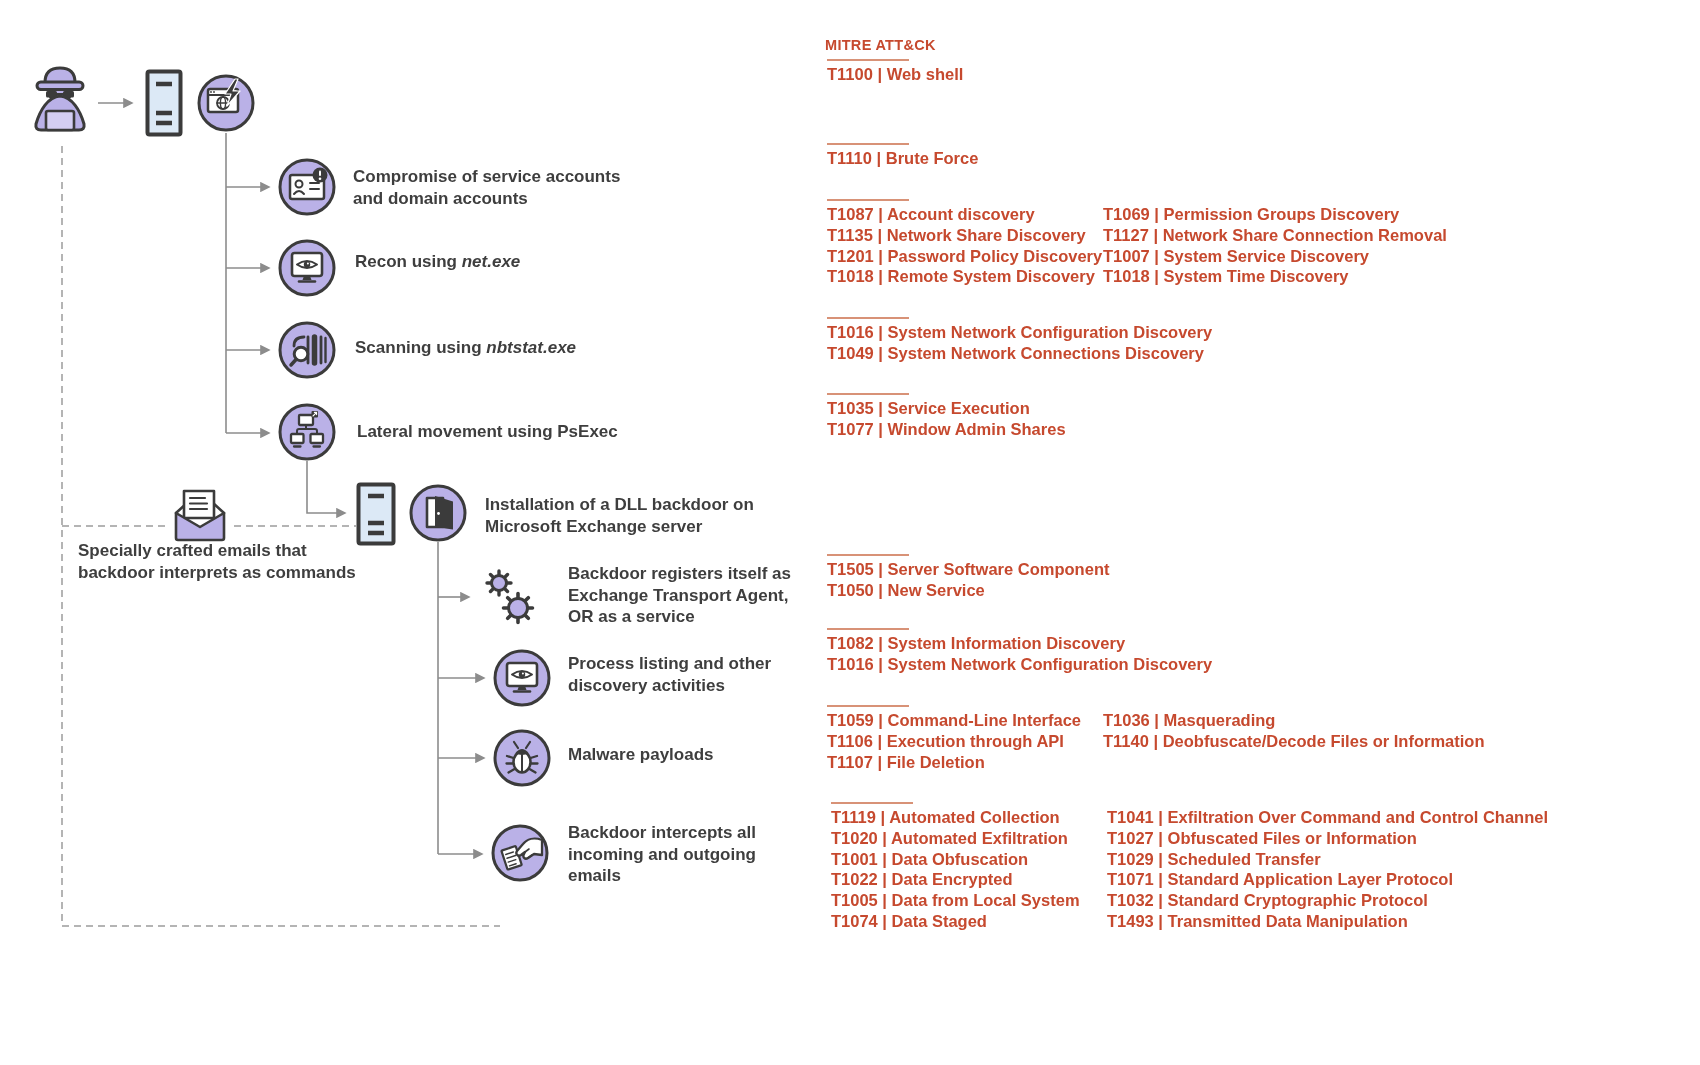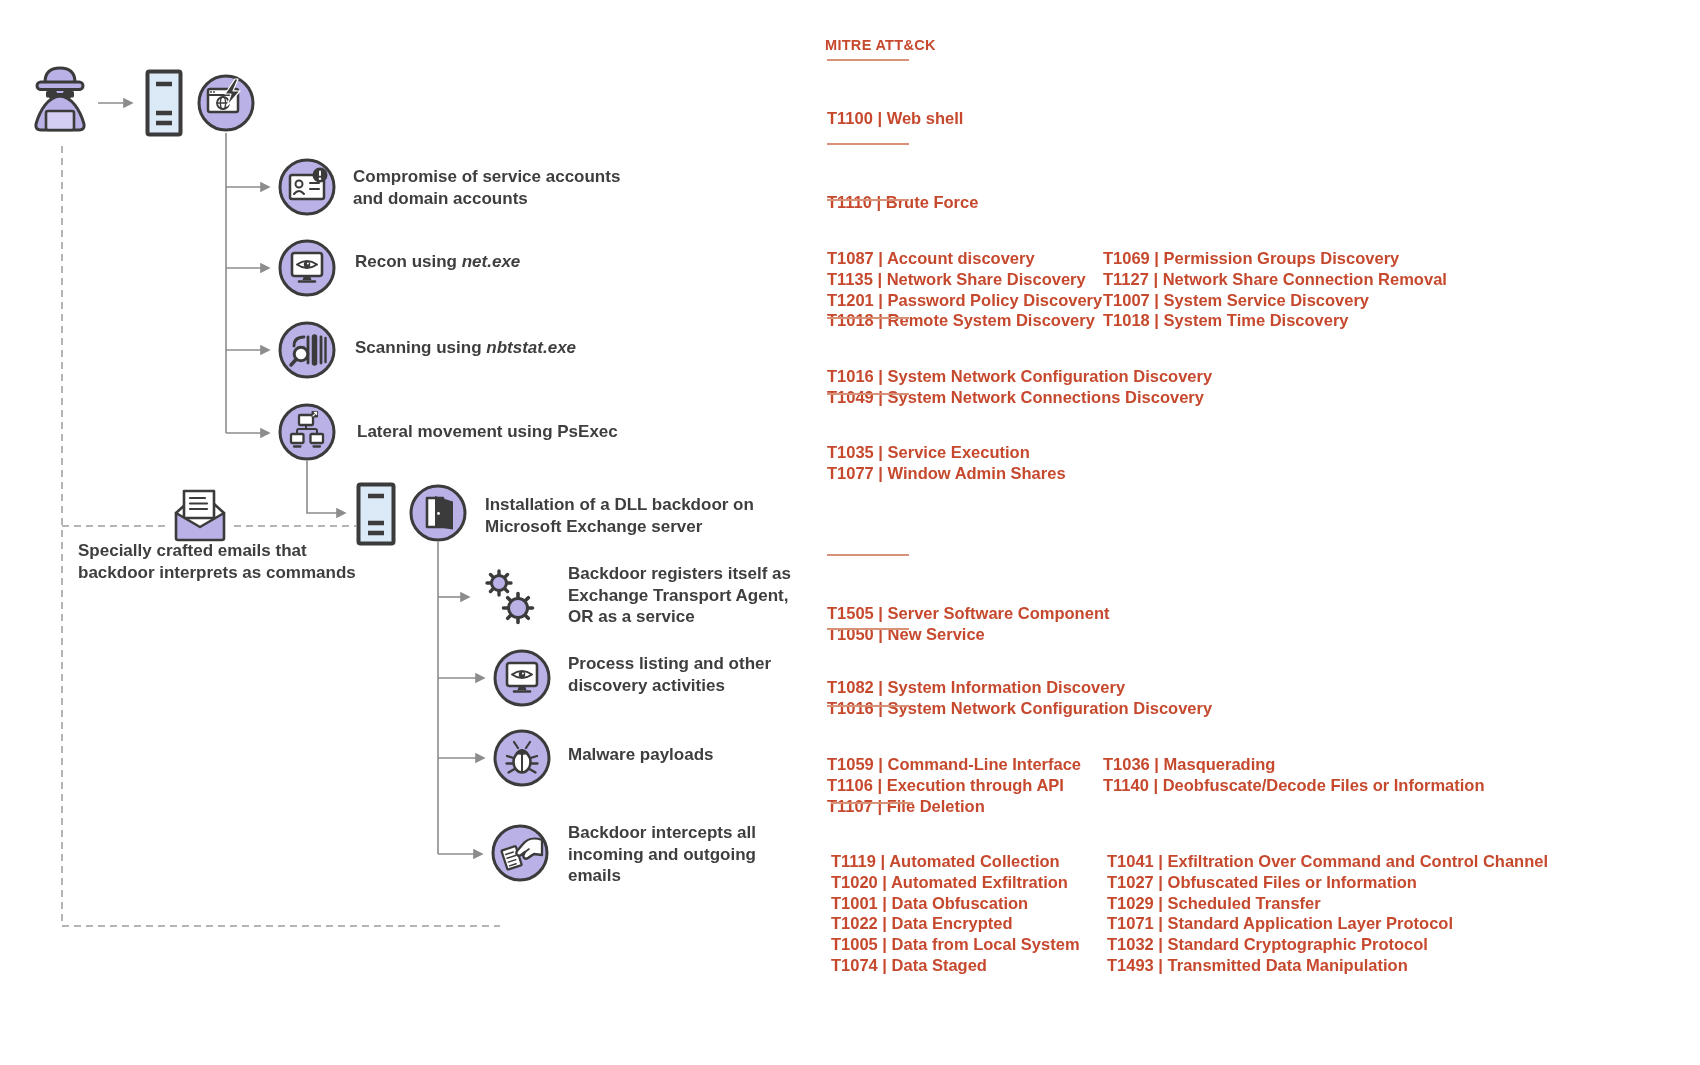--- a/index.html
+++ b/index.html
@@ -6,21 +6,21 @@
   .canvas{position:relative;width:1700px;height:1065px;background:#fff;
           font-family:"Liberation Sans",sans-serif;overflow:hidden;}
   .abs{position:absolute;}
   .icon{position:absolute;}
   .icon svg{display:block;overflow:visible;}
   .cap{position:absolute;font:600 17px/21.5px "Liberation Sans",sans-serif;
        color:var(--text);white-space:pre-line;}
   .cap em{font-style:italic;}
   .mhdr{position:absolute;font:600 14.5px/18px "Liberation Sans",sans-serif;
         color:var(--red);letter-spacing:.3px;white-space:nowrap;}
-  .mgroup{position:absolute;margin-top:44px;}
+  .mgroup{position:absolute;}
   .mline{font:600 16.5px/20.8px "Liberation Sans",sans-serif;color:var(--red);
          white-space:nowrap;}
   .mdiv{position:absolute;width:82px;height:0;border-top:2px solid var(--red_soft);}
 </style>
 </head>
 <body>
 
 <div class="canvas">
 
   <svg class="abs" width="1700" height="1065" style="left:0;top:0">

